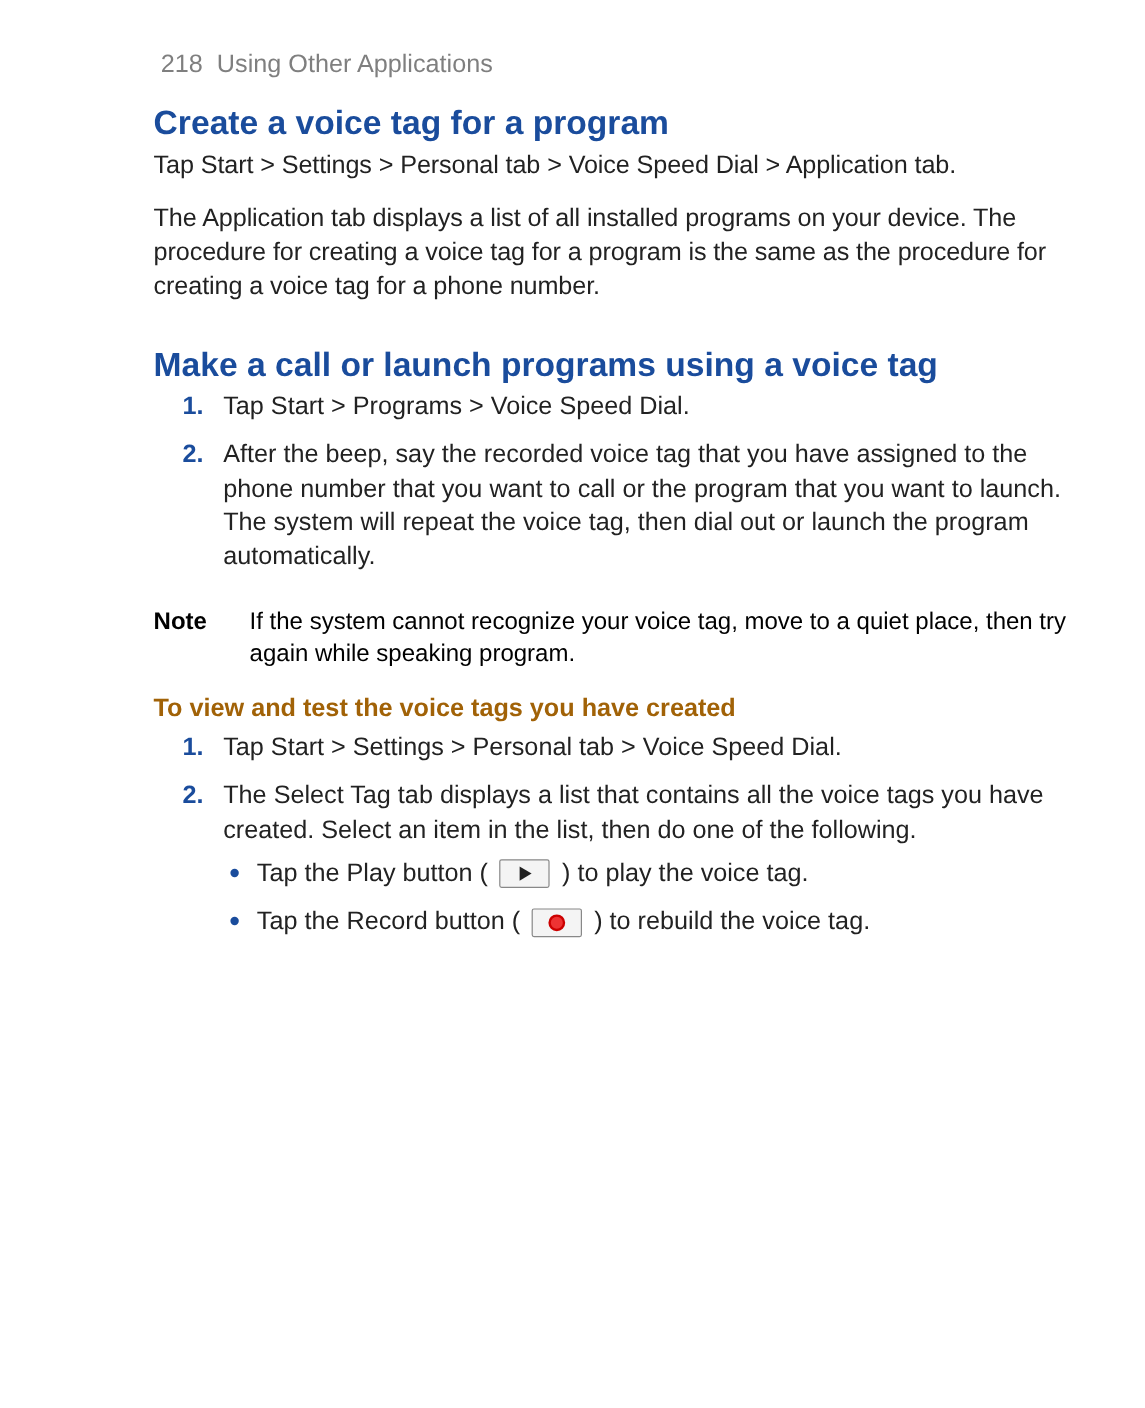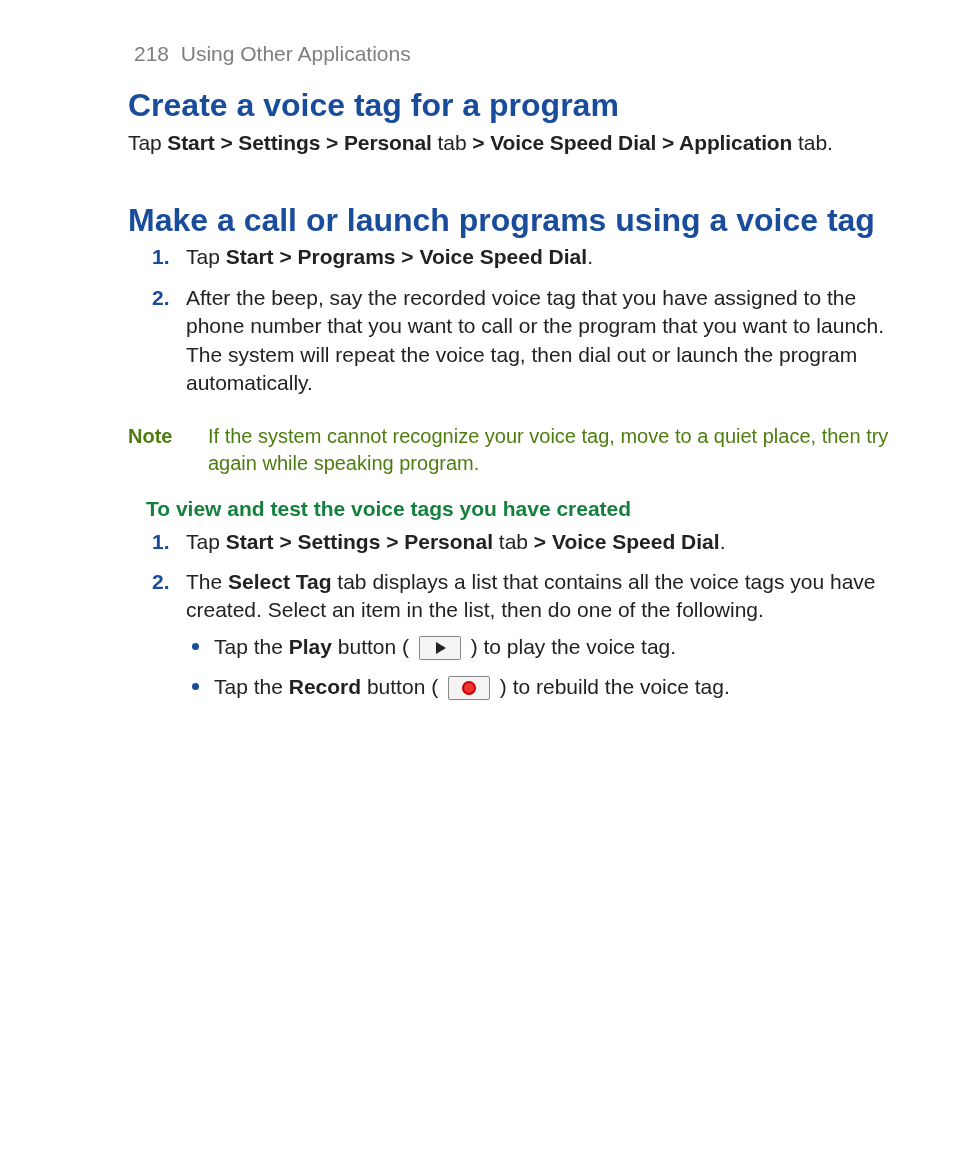--- a/index.html
+++ b/index.html
@@ -21,37 +21,37 @@
   }
   .header-line {
     color: #7f7f7f;
     font-size: 21px;
     margin-bottom: 18px;
     margin-left: 6px;
   }
   .h-blue {
     color: #1a4c9c;
     font-weight: 700;
-    font-size: 32px;
+    font-size: 28px;
     line-height: 1.2;
     margin: 0 0 4px 0;
   }
   .h-sub {
-    color: #15803d;
-    font-weight: 700;
-    font-size: 21px;
-    margin: 18px 0 4px 18px;
+    color: #a16207;
+    font-weight: 700;
+    font-size: 21px;
+    margin: 18px 0 4px 0;
   }
   .body-text {
     margin: 0 0 6px 0;
     letter-spacing: -0.1px;
   }
   .spacer-md { height: 28px; }
   .spacer-sm { height: 10px; }
-  .bold { font-weight: 700; }
+  .bold { font-weight: 400; }
   ol.blue-num {
     list-style: none;
     padding: 0;
     margin: 0;
     counter-reset: item;
   }
   ol.blue-num > li {
     counter-increment: item;
     position: relative;
     padding-left: 58px;
@@ -63,21 +63,21 @@
     left: 24px;
     top: 0;
     color: #1a4c9c;
     font-weight: 700;
     font-size: 21px;
   }
   .note-row {
     display: flex;
     gap: 28px;
     margin: 26px 0 6px 0;
-    color: #4d7c0f;
+    color: #000000;
     font-size: 20px;
     line-height: 1.35;
   }
   .note-label {
     font-weight: 700;
     flex: 0 0 auto;
     min-width: 52px;
   }
   .note-text {
     flex: 1 1 auto;
@@ -155,20 +155,21 @@
   </div>
 
   <h2 class="h-blue">Create a voice tag for a program</h2>
 
   <p class="body-text">
     <span>Tap </span><span class="bold">Start &gt; Settings &gt; Personal</span><span> tab </span><span class="bold">&gt; </span><span class="bold">Voice Speed Dial</span><span> </span><span class="bold">&gt; </span><span class="bold">Application</span><span> tab.</span>
   </p>
 
   <div class="spacer-sm"></div>
 
+  <p class="body-text">The Application tab displays a list of all installed programs on your device. The procedure for creating a voice tag for a program is the same as the procedure for creating a voice tag for a phone number.</p>
 
   <div class="spacer-md"></div>
 
   <h2 class="h-blue">Make a call or launch programs using a voice tag</h2>
 
   <ol class="blue-num">
     <li>
       <span>Tap </span><span class="bold">Start &gt; Programs &gt; Voice Speed Dial</span><span>.</span>
     </li>
     <li>

